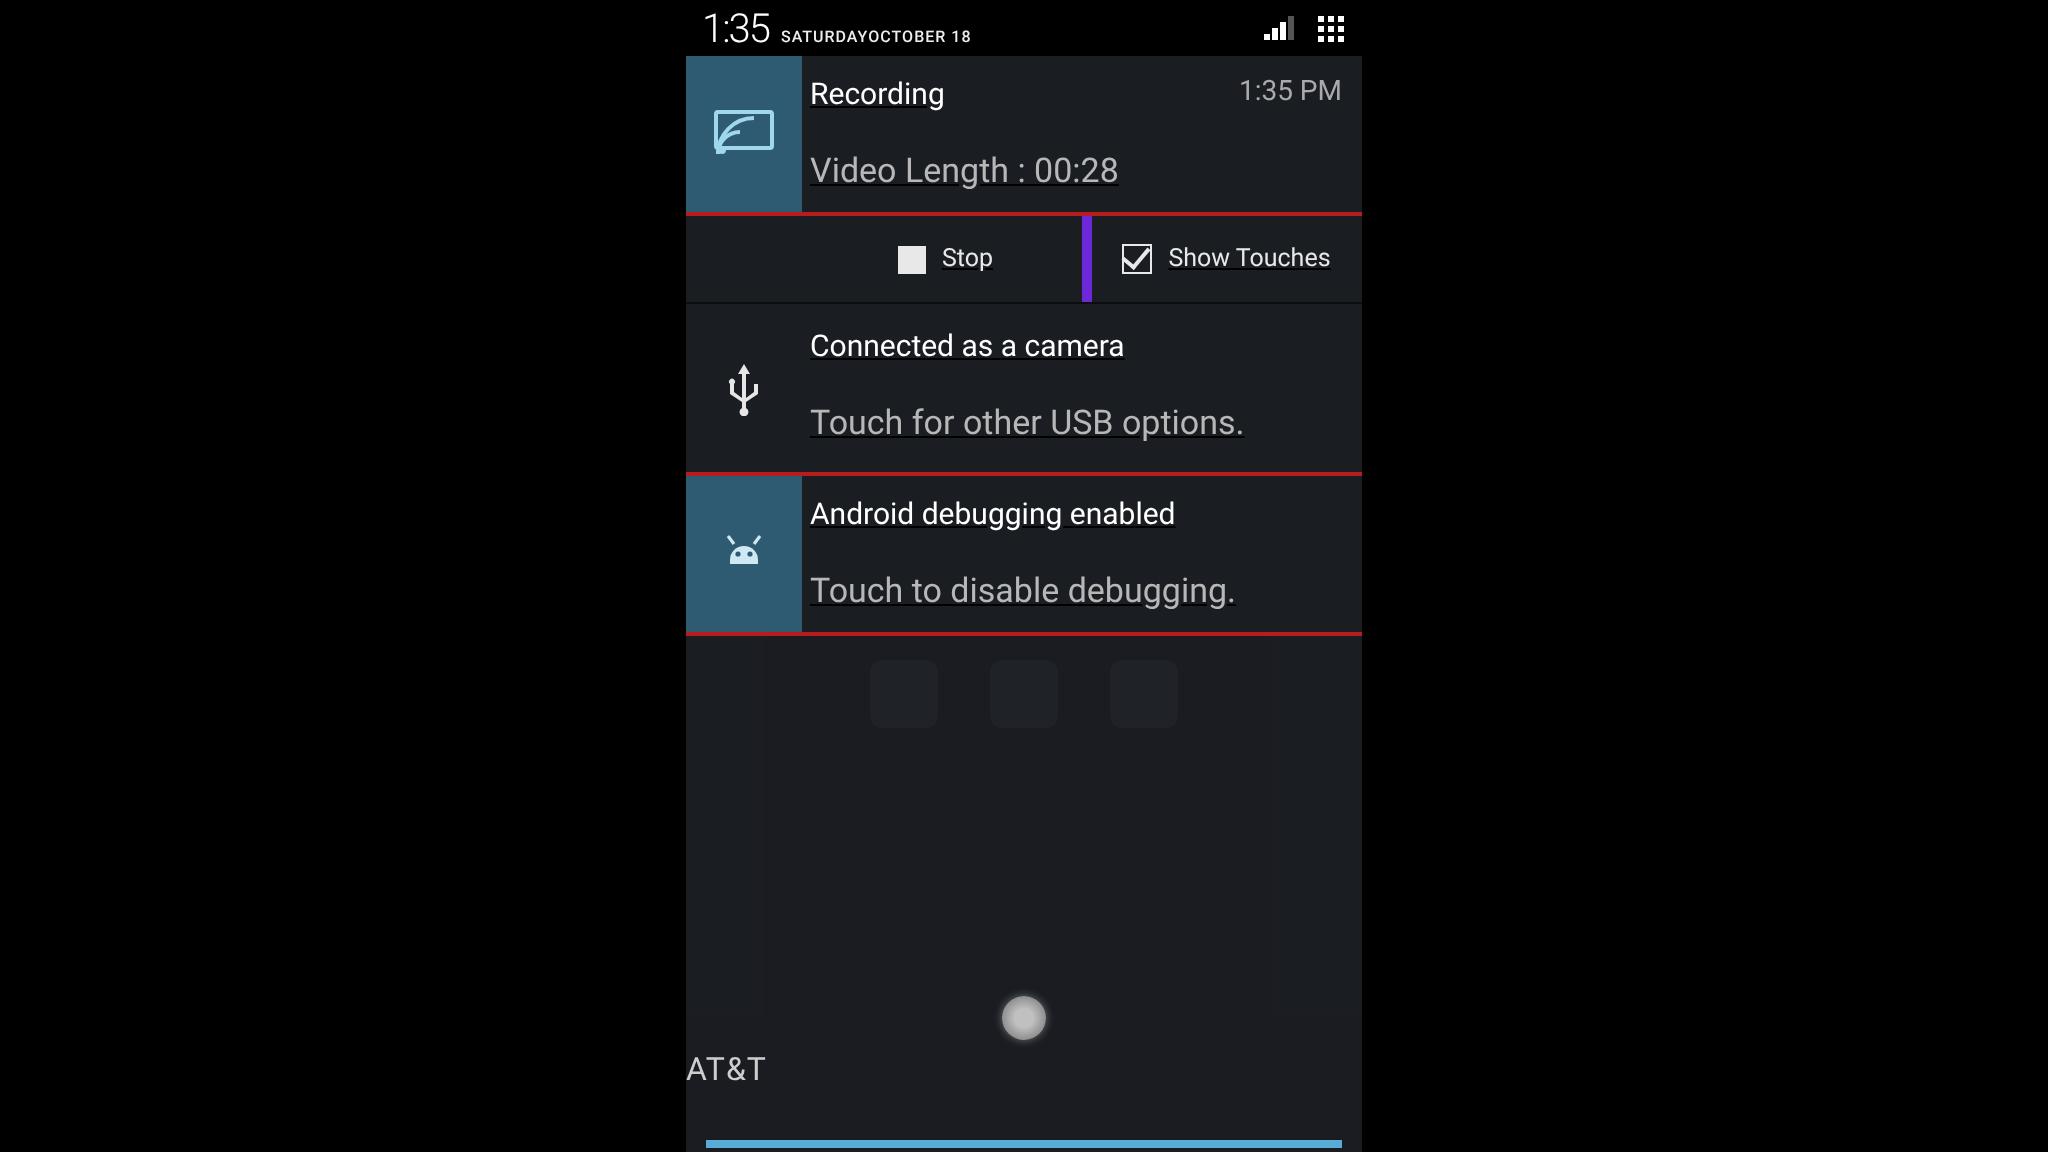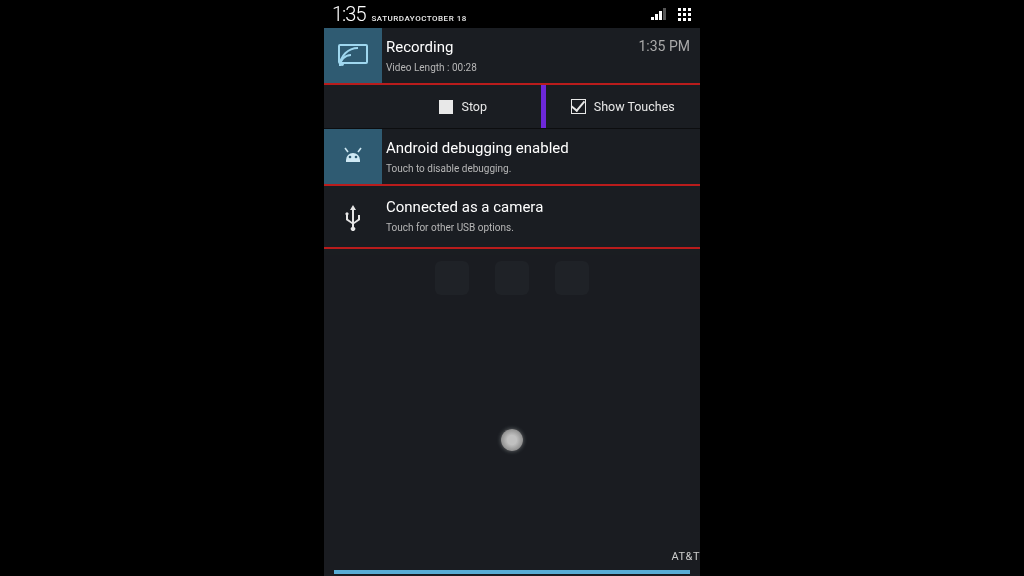--- a/index.html
+++ b/index.html
@@ -7,26 +7,27 @@
     background: #000;
     width: 1024px;
     height: 576px;
     font-family: "Roboto", "Helvetica Neue", Arial, sans-serif;
     display: flex;
     justify-content: center;
     align-items: flex-start;
     overflow: hidden;
   }
   .phone {
-    width: 376px;
+    width: 338px;
     height: 576px;
     background: #111;
     position: relative;
     display: flex;
     flex-direction: column;
+    text-decoration: underline;
   }
   .status-bar {
     height: 28px;
     background: #000;
     display: flex;
     align-items: center;
     justify-content: space-between;
     padding: 0 8px;
     color: #fff;
   }
@@ -79,22 +80,22 @@
     padding: 10px 10px 10px 4px;
     position: relative;
   }
   .notif-title {
     color: #fff;
     font-size: 15px;
     font-weight: 400;
   }
   .notif-sub {
     color: #b7b7b7;
-    font-size: 10px;
-    margin-top: 6px;
+    font-size: 17px;
+    margin-top: 20px;
   }
   .notif-time {
     position: absolute;
     right: 10px;
     top: 10px;
     font-size: 14px;
     color: #aaa;
   }
   .notif-actions {
     display: flex;
@@ -131,22 +132,22 @@
     opacity:0.92;
     position:relative;
   }
   .touch-dot {
     position:absolute; left:50%; top:180px; transform:translateX(-50%);
     width:22px; height:22px; border-radius:50%;
     background: radial-gradient(circle,#cfcfcf 30%, #9a9a9a 70%);
     box-shadow:0 0 4px rgba(255,255,255,0.4);
   }
   .carrier {
-    position:absolute; bottom:13px; left:0; right:0;
-    text-align:right; color:#ddd; font-size:11px; letter-spacing:0.5px;
+    position:absolute; bottom:32px; left:0; right:0;
+    text-align:left; color:#ddd; font-size:16px; letter-spacing:0.5px;
   }
   .handle{
     position:absolute; bottom:2px; left:10px; right:10px; height:4px;
     background:#5fbbe7;
   }
   .ghost-icons{
     position:absolute; top:12px; left:0; right:0; height:50px;
     display:flex; justify-content:center; gap:26px;
   }
   .ghost-icons div{
@@ -214,47 +215,47 @@
         <span class="stop-sq"></span>
         <span>Stop</span>
       </div>
       <div class="action">
         <span class="checkbox checked"></span>
         <span>Show Touches</span>
       </div>
     </div>
 
     <div class="notif-item">
+      <div class="notif-icon-box">
+        <svg width="18" height="28" viewBox="0 0 18 28">
+          <path d="M9 2 L12 7 H10 V19 L14 16 V12 H16 V17 L10 21 V24 A2.2 2.2 0 1 1 8 24 V21 L2 17 V12 A1.5 1.5 0 1 1 4 12 V16 L8 19 V7 H6 Z" fill="#e6e6e6"></path>
+        </svg>
+      </div>
+      <div class="notif-body usb-body">
+        <div class="notif-title">Connected as a camera</div>
+        <div class="notif-sub">Touch for other USB options.</div>
+      </div>
+    </div>
+
+    <div class="notif-item">
       <div class="notif-icon-box teal">
         <svg width="26" height="22" viewBox="0 0 26 22">
           <path d="M6 14 a7 7 0 0 1 14 0 v2 H6 Z" fill="#cfe9f4"></path>
           <circle cx="10" cy="11" r="1.3" fill="#2f5b72"></circle>
           <circle cx="16" cy="11" r="1.3" fill="#2f5b72"></circle>
           <line x1="8" y1="6" x2="5" y2="2" stroke="#cfe9f4" stroke-width="1.6"></line>
           <line x1="18" y1="6" x2="21" y2="2" stroke="#cfe9f4" stroke-width="1.6"></line>
         </svg>
       </div>
       <div class="notif-body">
         <div class="notif-title">Android debugging enabled</div>
         <div class="notif-sub">Touch to disable debugging.</div>
       </div>
     </div>
 
-    <div class="notif-item">
-      <div class="notif-icon-box">
-        <svg width="18" height="28" viewBox="0 0 18 28">
-          <path d="M9 2 L12 7 H10 V19 L14 16 V12 H16 V17 L10 21 V24 A2.2 2.2 0 1 1 8 24 V21 L2 17 V12 A1.5 1.5 0 1 1 4 12 V16 L8 19 V7 H6 Z" fill="#e6e6e6"></path>
-        </svg>
-      </div>
-      <div class="notif-body usb-body">
-        <div class="notif-title">Connected as a camera</div>
-        <div class="notif-sub">Touch for other USB options.</div>
-      </div>
-    </div>
-
   </div>
 
   <div class="shade-remainder">
     <div class="ghost-icons">
       <div></div>
         <div></div>
         <div></div>
     </div>
     <div class="touch-dot"></div>
     <div class="carrier">AT&amp;T</div>

